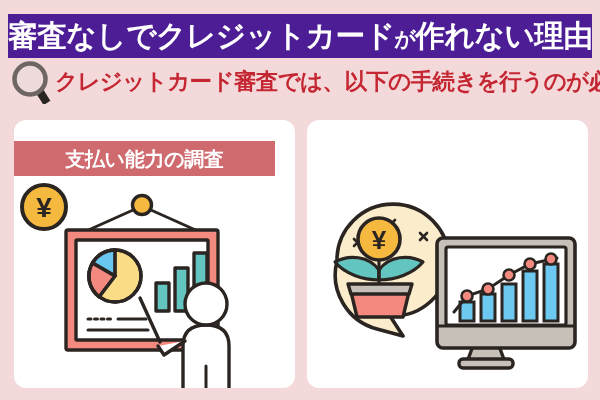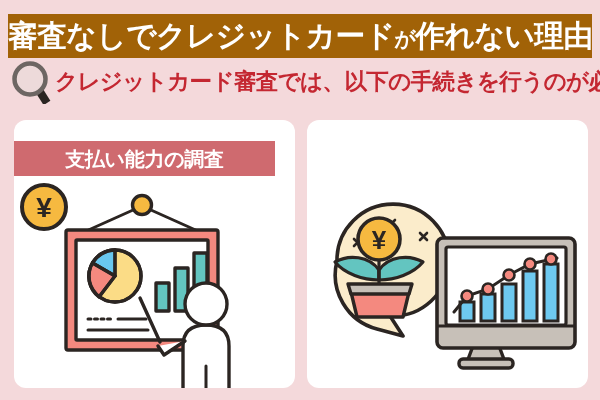--- a/index.html
+++ b/index.html
@@ -21,21 +21,21 @@
     height: 400px;
   }
 
   
   .title-bar {
     position: absolute;
     left: 8px;
     top: 14px;
     width: 584px;
     height: 44px;
-    background: #a16207;
+    background: #4c1d95;
     display: flex;
     align-items: center;
     justify-content: center;
     box-sizing: border-box;
   }
   .title-text {
     color: #ffffff;
     font-size: 30px;
     font-weight: bold;
     letter-spacing: -0.5px;

